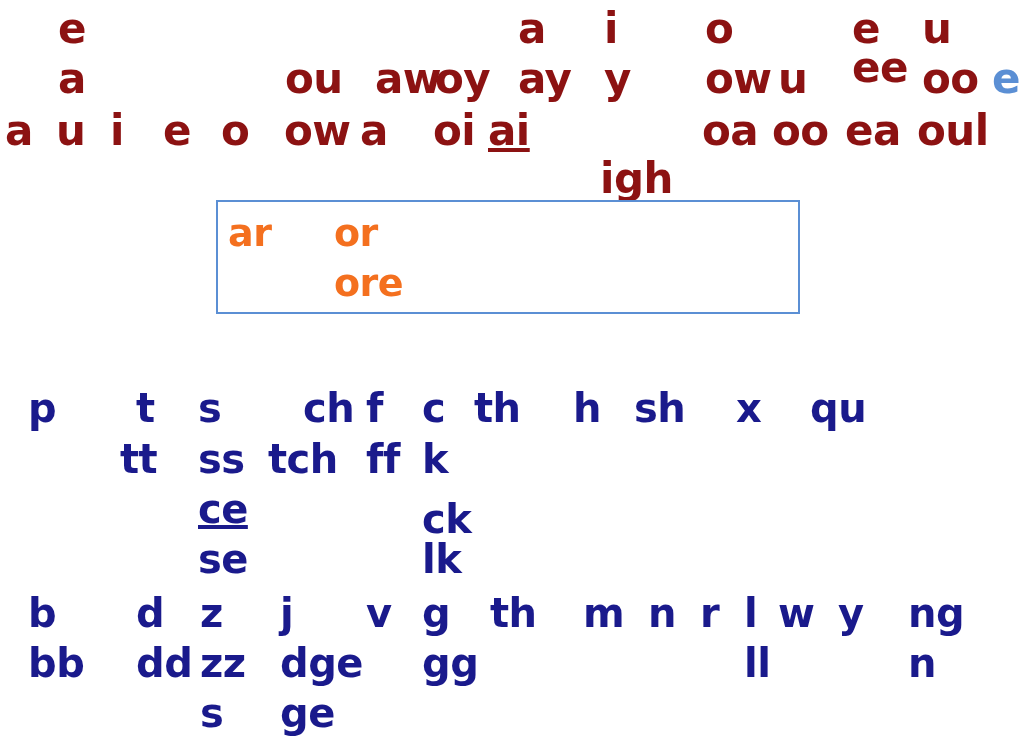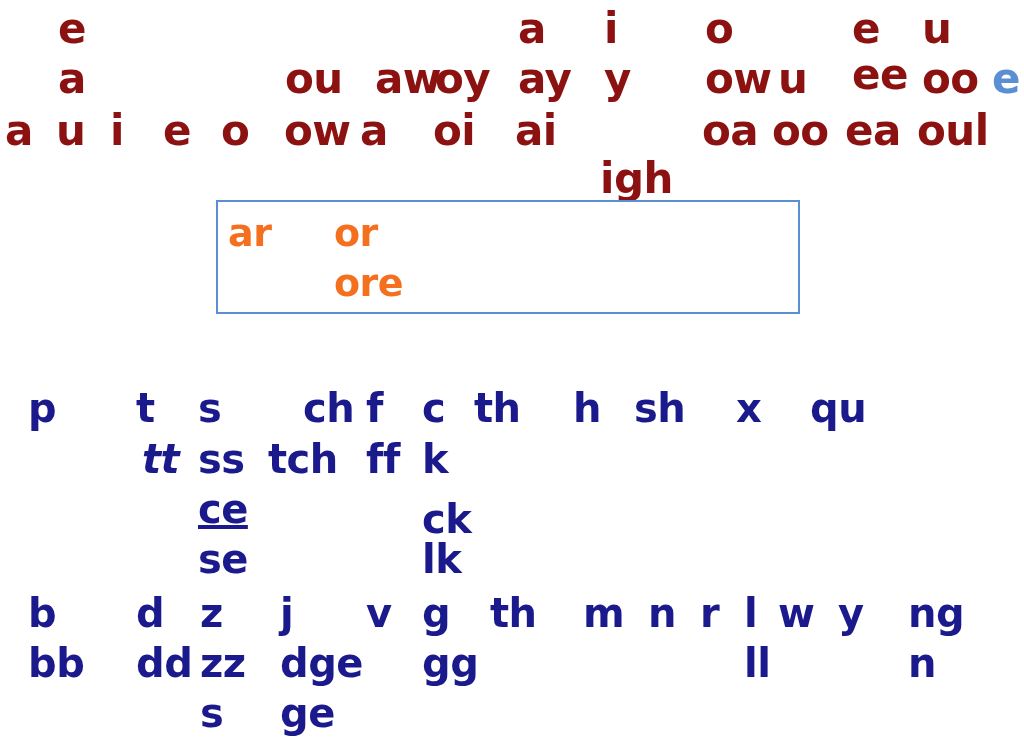--- a/index.html
+++ b/index.html
@@ -71,49 +71,49 @@
       <div class="cell vowel" style="left: 163px; top: 110px;">e</div>
       <div class="cell vowel" style="left: 221px; top: 110px;">o</div>
       <div class="cell vowel" style="left: 285px; top: 58px;">ou</div>
       <div class="cell vowel" style="left: 284px; top: 110px;">ow</div>
       <div class="cell vowel" style="left: 358px; top: 58px; margin-left: 17px;">aw</div>
       <div class="cell vowel" style="left: 360px; top: 110px;">a</div>
       <div class="cell vowel" style="left: 435px; top: 58px;">oy</div>
       <div class="cell vowel" style="left: 433px; top: 110px;">oi</div>
       <div class="cell vowel" style="left: 518px; top: 8px;">a</div>
       <div class="cell vowel" style="left: 518px; top: 58px;">ay</div>
-      <div class="cell vowel" style="left: 515px; top: 110px;">ai</div>
+      <div class="cell vowel" style="left: 488px; top: 110px; text-decoration: underline;">ai</div>
       <div class="cell vowel" style="left: 604px; top: 8px;">i</div>
       <div class="cell vowel" style="left: 604px; top: 58px;">y</div>
       <div class="cell vowel" style="left: 600px; top: 110px; margin-top: 48px;">igh</div>
       <div class="cell vowel" style="left: 705px; top: 8px;">o</div>
       <div class="cell vowel" style="left: 705px; top: 58px;">ow</div>
       <div class="cell vowel" style="left: 702px; top: 110px;">oa</div>
       <div class="cell vowel" style="left: 778px; top: 58px;">u</div>
       <div class="cell vowel" style="left: 772px; top: 110px;">oo</div>
       <div class="cell vowel" style="left: 852px; top: 8px;">e</div>
-      <div class="cell vowel" style="left: 852px; top: 54px;">ee</div>
+      <div class="cell vowel" style="left: 852px; top: 47px;">ee</div>
       <div class="cell vowel" style="left: 845px; top: 110px;">ea</div>
       <div class="cell vowel" style="left: 922px; top: 8px;">u</div>
       <div class="cell vowel" style="left: 922px; top: 58px;">oo</div>
       <div class="cell vowel" style="left: 917px; top: 110px;">oul</div>
       <div class="cell vowel-alt" style="left: 992px; top: 58px;">e</div>
     </div>
 
   <div id="rbox-layer">
       <div class="rbox" style="left: 216px; top: 200px; width: 584px; height: 114px;"></div>
       <div class="cell rvowel" style="left: 228px; top: 214px;">ar</div>
       <div class="cell rvowel" style="left: 334px; top: 214px;">or</div>
       <div class="cell rvowel" style="left: 334px; top: 264px;">ore</div>
     </div>
 
   <div id="consonant-layer">
       <div class="cell cons" style="left: 28px; top: 388px;">p</div>
       <div class="cell cons" style="left: 136px; top: 388px;">t</div>
-      <div class="cell cons" style="left: 142px; top: 439px; font-style: italic;">tt</div>
+      <div class="cell cons" style="left: 120px; top: 439px;">tt</div>
       <div class="cell cons" style="left: 198px; top: 388px;">s</div>
       <div class="cell cons" style="left: 198px; top: 439px;">ss</div>
       <div class="cell cons" style="left: 198px; top: 489px; text-decoration: underline;">ce</div>
       <div class="cell cons" style="left: 198px; top: 539px;">se</div>
       <div class="cell cons" style="left: 268px; top: 388px; margin-left: 35px;">ch</div>
       <div class="cell cons" style="left: 268px; top: 439px;">tch</div>
       <div class="cell cons" style="left: 366px; top: 388px;">f</div>
       <div class="cell cons" style="left: 366px; top: 439px;">ff</div>
       <div class="cell cons" style="left: 422px; top: 388px;">c</div>
       <div class="cell cons" style="left: 422px; top: 439px;">k</div>

